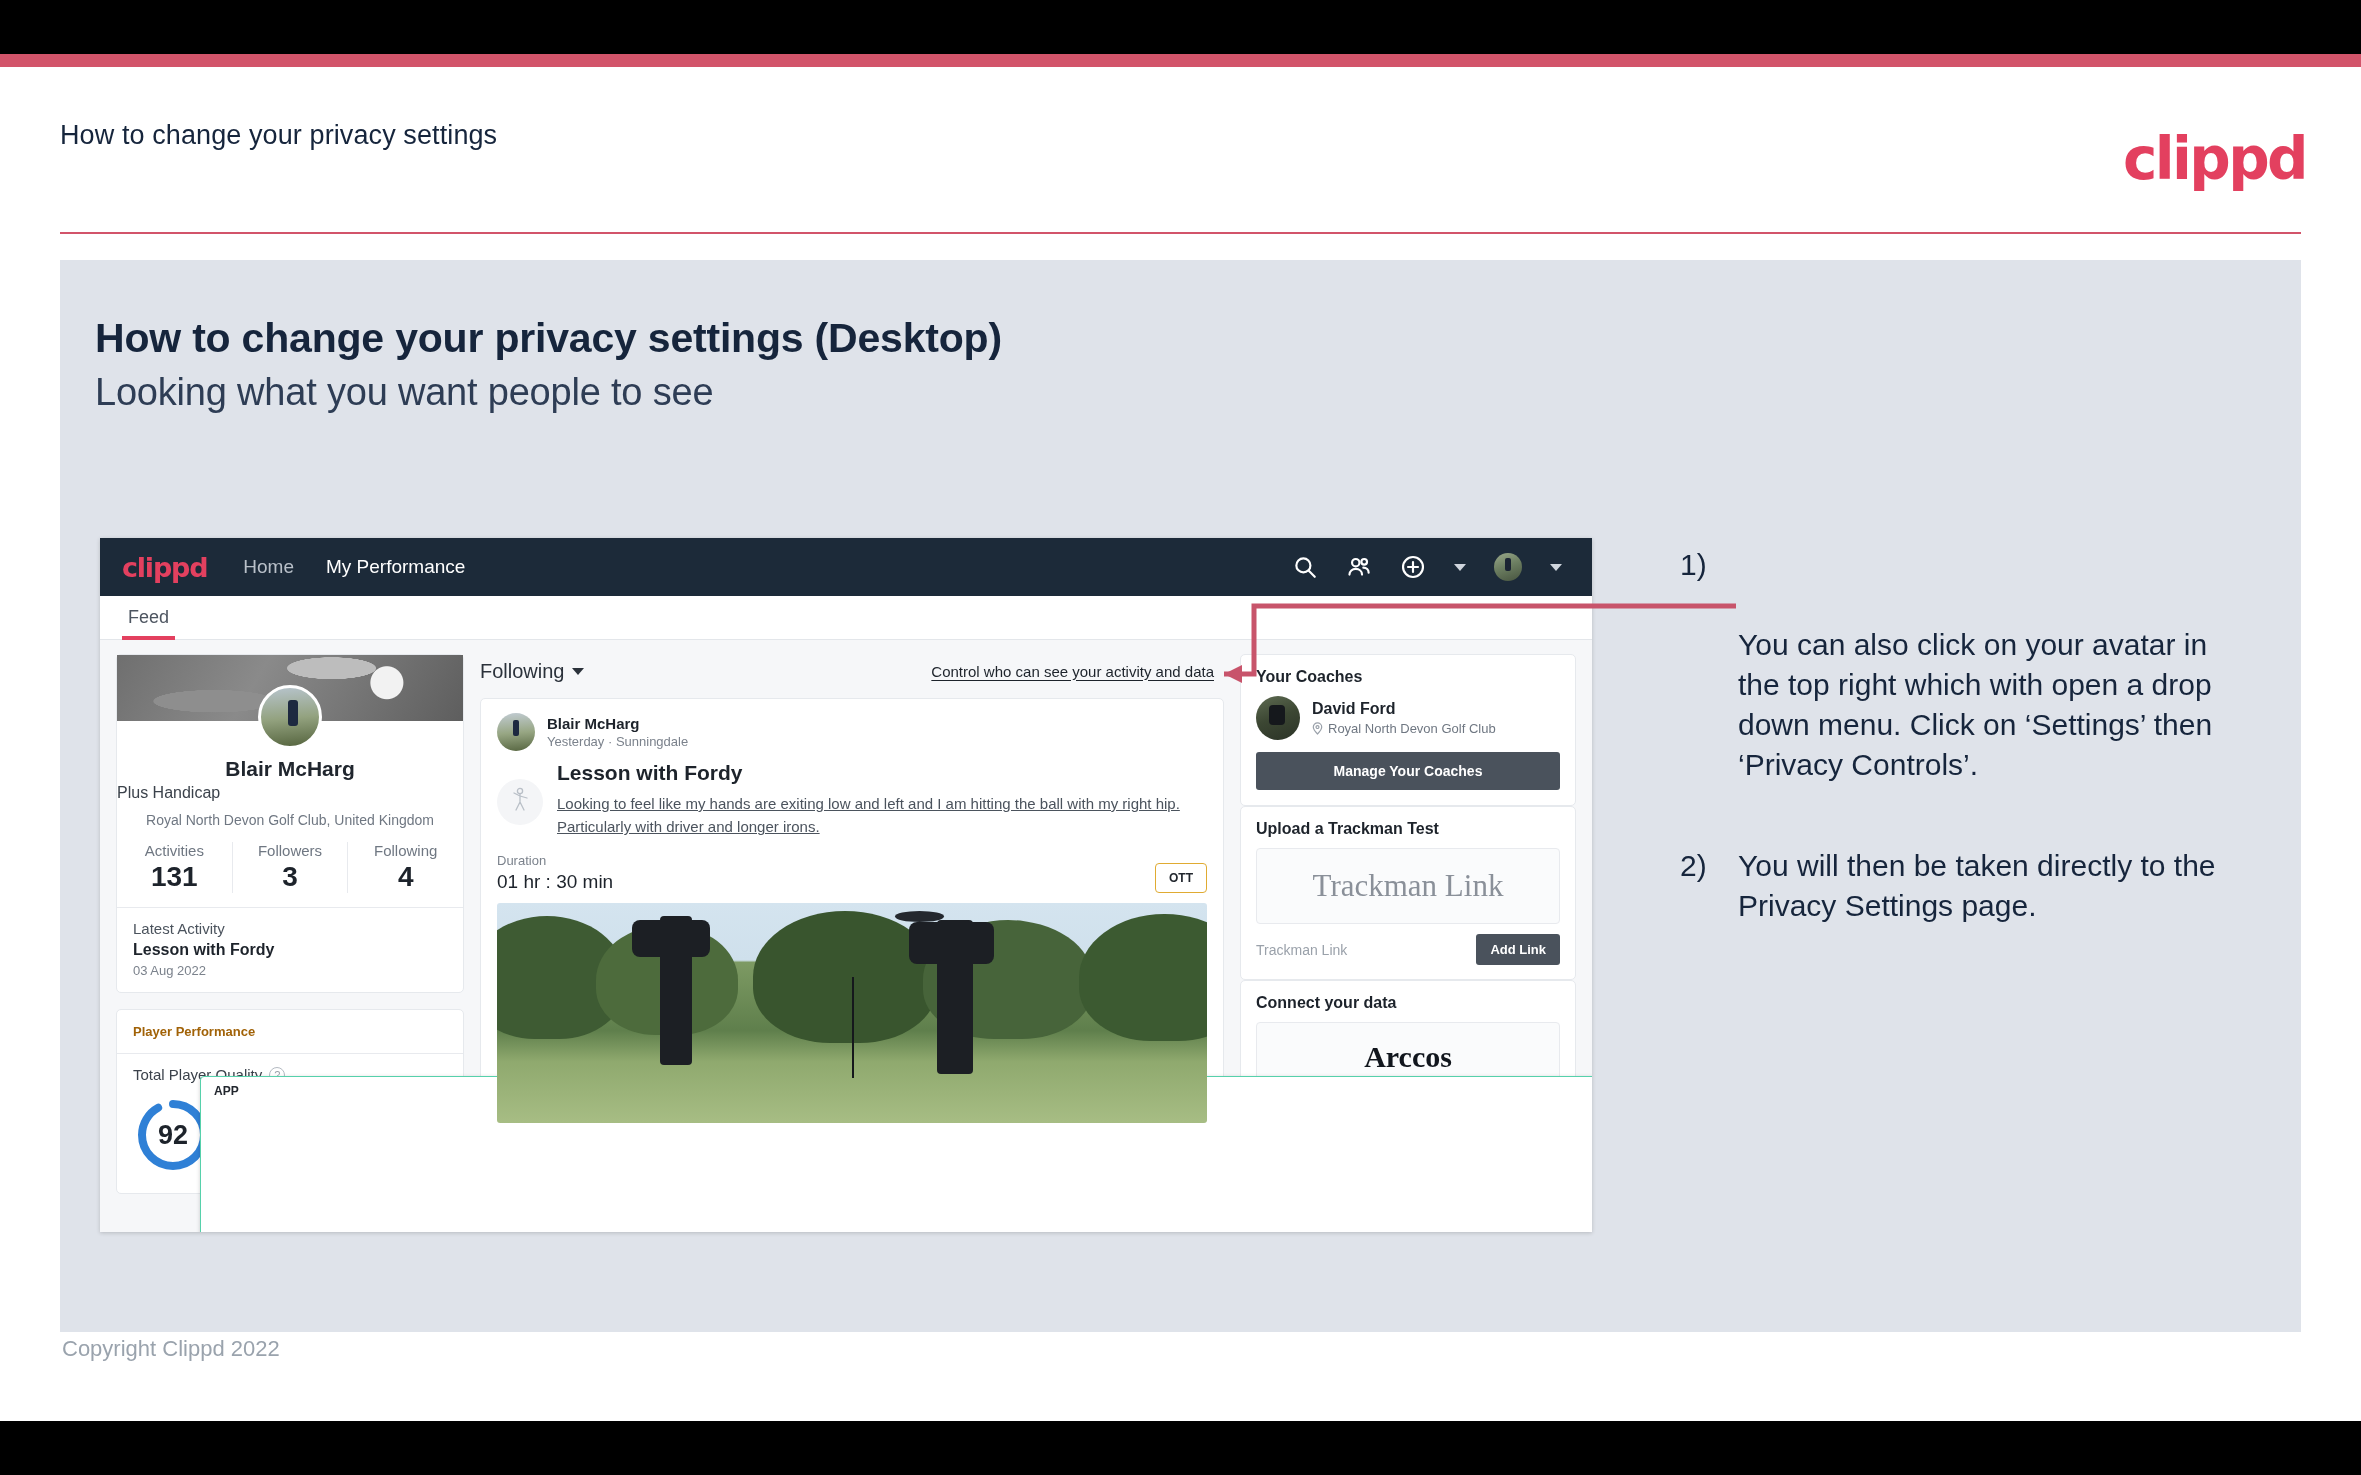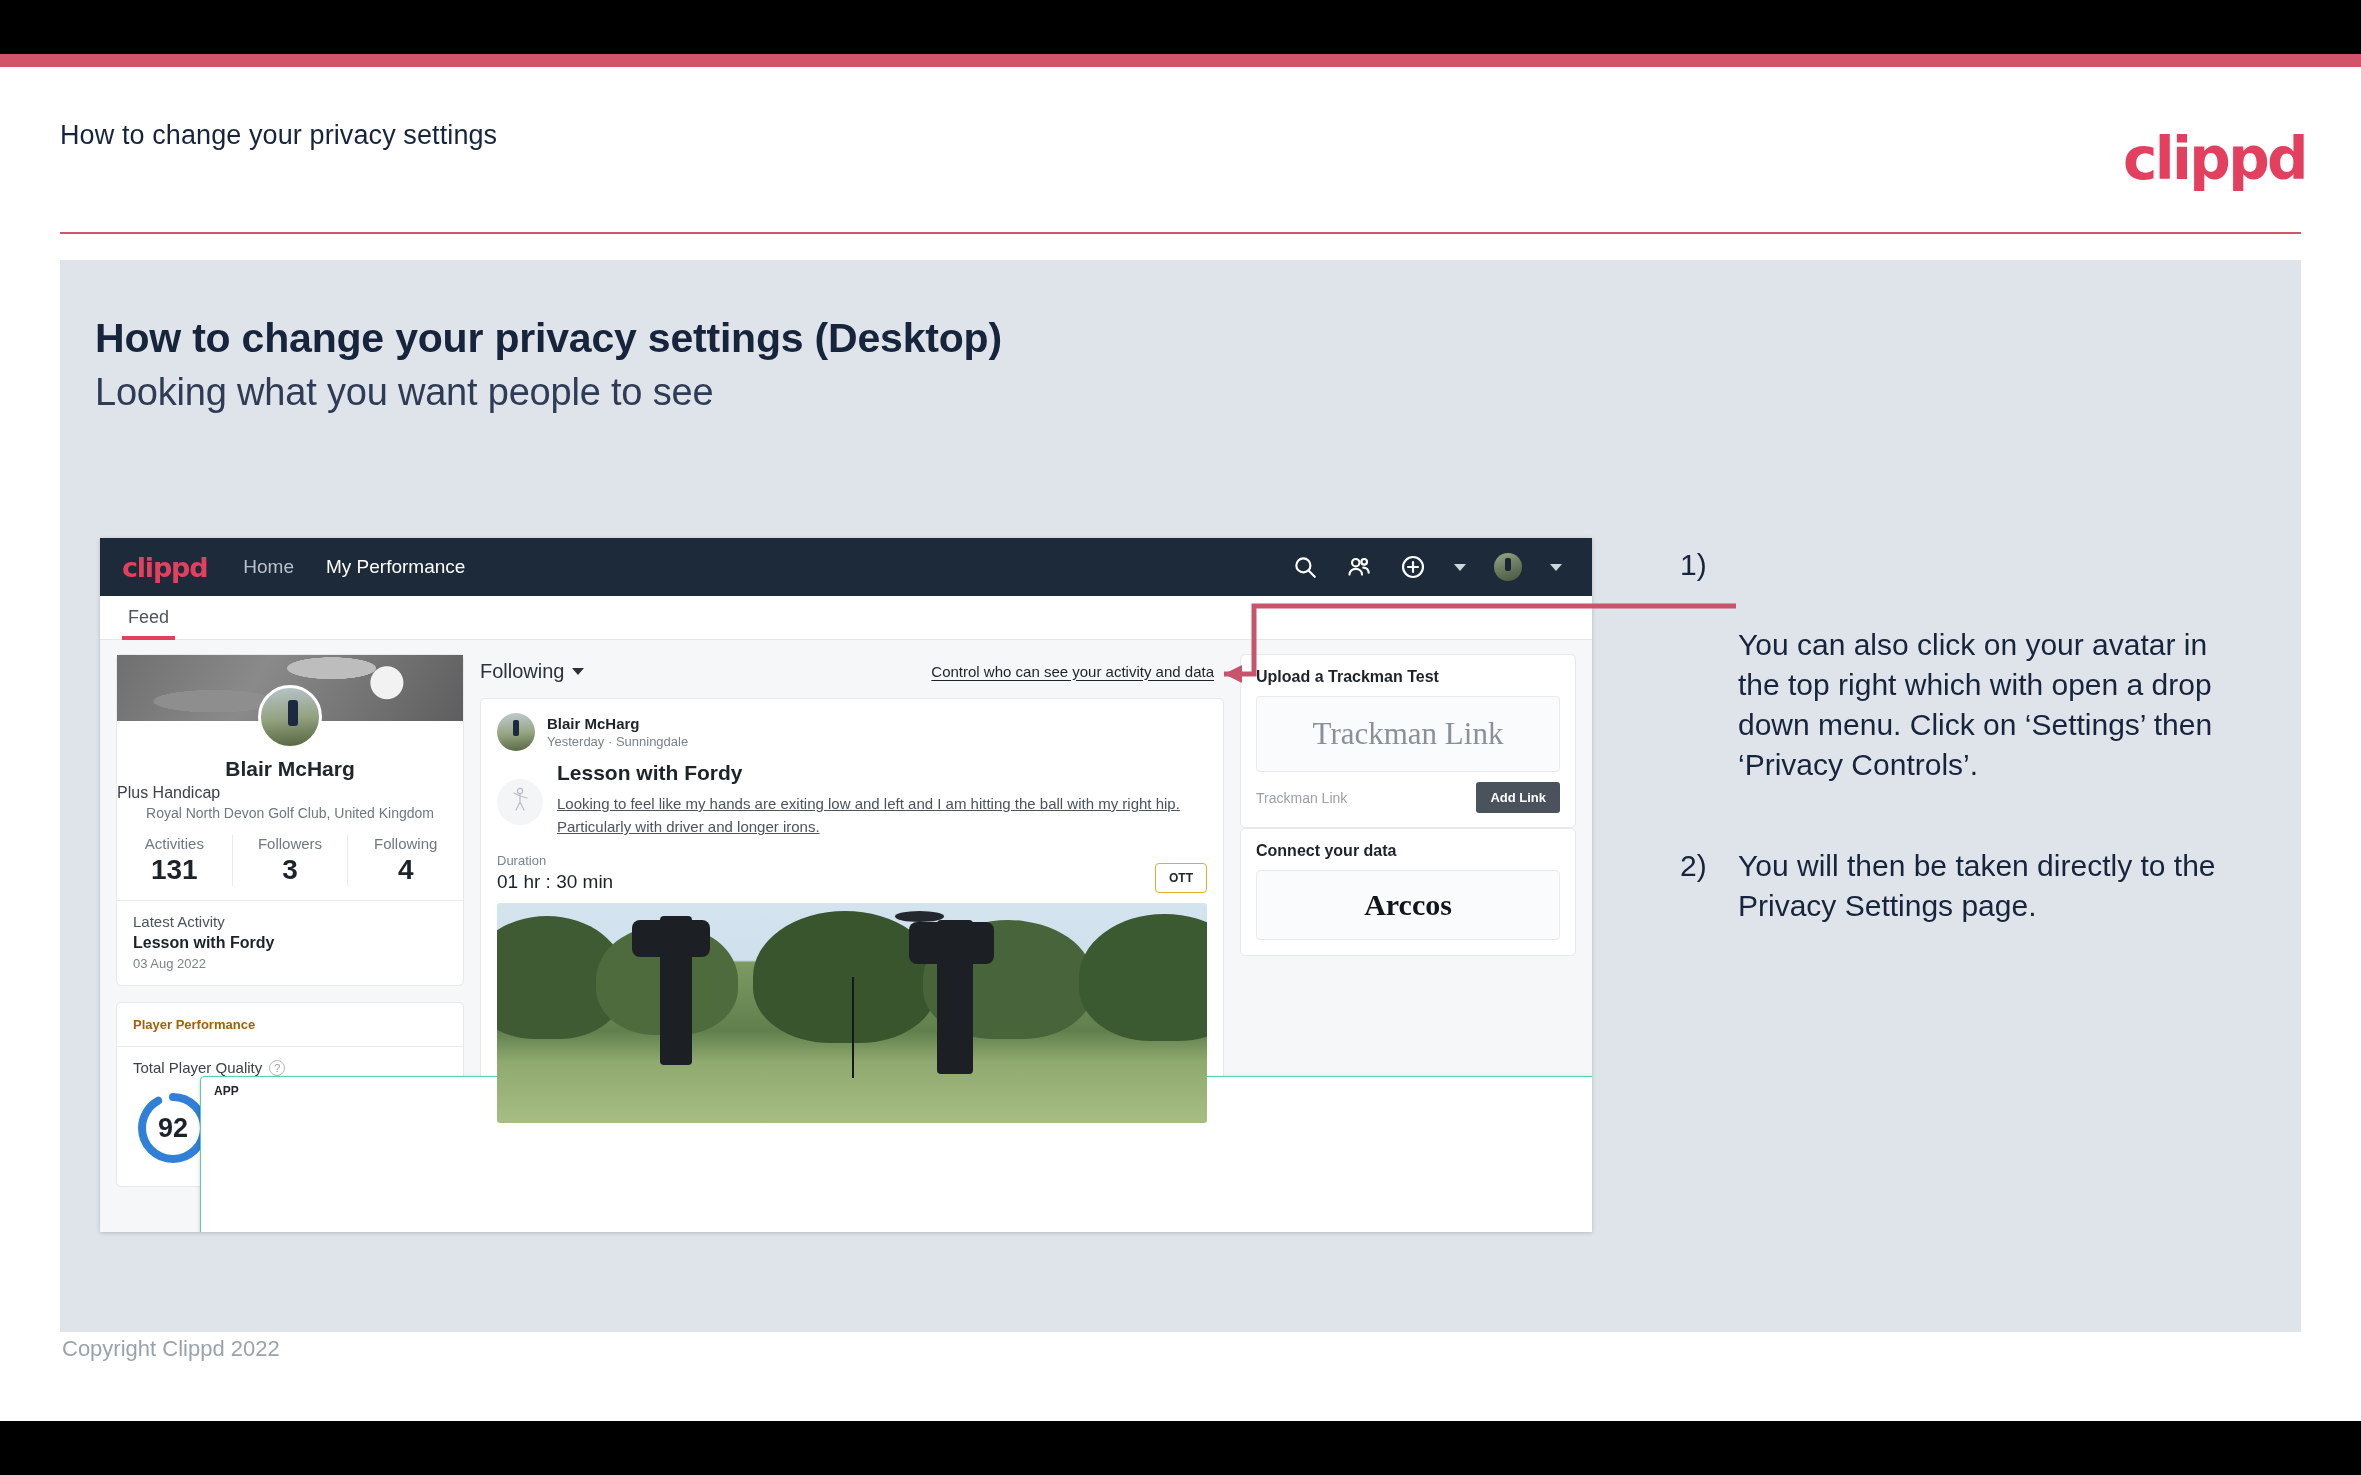--- a/index.html
+++ b/index.html
@@ -94,21 +94,21 @@
       linear-gradient(120deg,#6f6f6f 0%,#8a8a8a 40%,#5e5e5e 100%);
   }
   .prof-avatar {
     width:64px;height:64px;border-radius:50%;border:3px solid #fff;
     margin:-36px auto 0; position:relative; overflow:hidden;
     background:linear-gradient(175deg,#b7c4cd 0%,#93a27f 52%,#55643e 100%);
   }
   .prof-avatar::after{content:"";position:absolute;left:27px;top:12px;width:10px;height:26px;background:#1d2940;border-radius:3px;}
   .prof-name { text-align:center; font-size:21px; font-weight:700; color:#20262e; margin-top:8px; }
   .prof-sub { text-align:left; font-size:16px; color:#3b424b; margin-top:3px; }
-  .prof-club { text-align:center; font-size:14px; color:#6f7782; margin-top:3px; }
+  .prof-club { text-align:center; font-size:14px; color:#6f7782; margin-top:10px; }
   .prof-stats { display:flex; margin-top:14px; padding-bottom:14px; }
   .stat { flex:1; text-align:center; }
   .stat + .stat { border-left:1px solid #e8eaee; }
   .stat-label { font-size:15px; color:#6f7782; }
   .stat-value { font-size:28px; font-weight:700; color:#1d232b; margin-top:2px; }
   .prof-latest { border-top:1px solid #e8eaee; padding:12px 16px 14px; }
   .lat-label { font-size:15px; color:#4b535d; }
   .lat-title { font-size:16px; font-weight:700; color:#1d232b; margin-top:4px; }
   .lat-date { font-size:13px; color:#7b828c; margin-top:4px; }
 
@@ -420,20 +420,37 @@
             <span class="golfer" style="left:62%;top:8%;width:5%;height:70%;"></span>
             <span class="golfer" style="left:58%;top:9%;width:12%;height:19%;border-radius:8px;"></span>
             <span class="golfer" style="left:56%;top:4%;width:7%;height:5%;border-radius:50%;background:#24282e;"></span>
             <span style="position:absolute;left:50%;top:34%;width:1.5px;height:46%;background:#15181c;"></span>
           </div>
         </div>
       </div>
 
       <div class="col-right">
 
+        <div class="card">
+          <div class="rc-head">Your Coaches</div>
+          <div class="coach-row">
+            <div class="coach-avatar"></div>
+            <div>
+              <div class="coach-name">David Ford</div>
+              <div class="coach-club">
+                <svg width="11" height="13" viewBox="0 0 12 14" fill="none" stroke="#9aa1aa" stroke-width="1.3">
+                  <path d="M6 13s4.6-4.6 4.6-7.6A4.6 4.6 0 1 0 1.4 5.4C1.4 8.4 6 13 6 13z"></path>
+                  <circle cx="6" cy="5.4" r="1.6"></circle>
+                </svg>
+                <span>Royal North Devon Golf Club</span>
+              </div>
+            </div>
+          </div>
+          <button class="btn-dark">Manage Your Coaches</button>
+        </div>
 
         <div class="card mt14">
           <div class="rc-head">Upload a Trackman Test</div>
           <div class="tm-box">
             <span class="tm-word">Trackman Link</span>
           </div>
           <div class="tm-input-row">
             <span class="tm-input">Trackman Link</span>
             <button class="btn-add">Add Link</button>
           </div>

